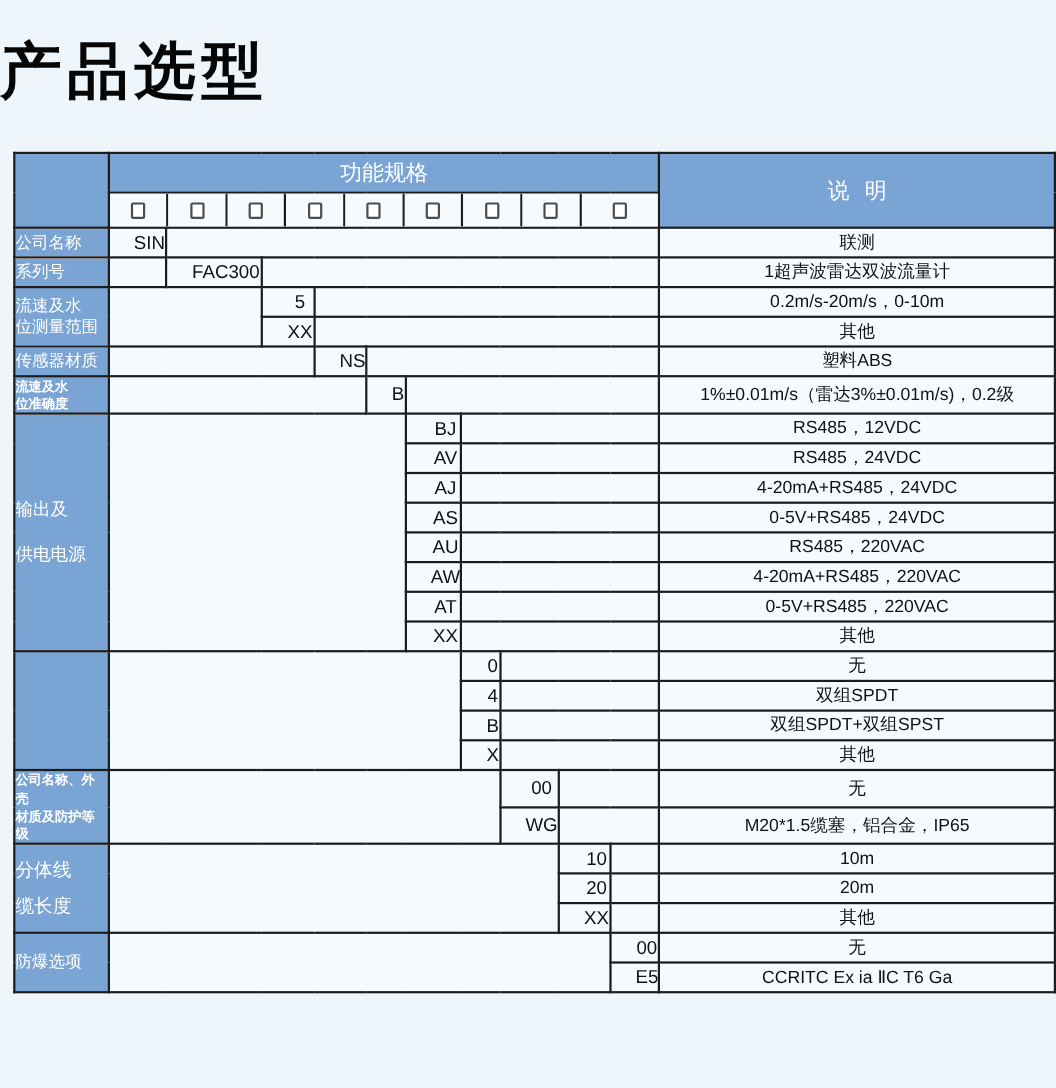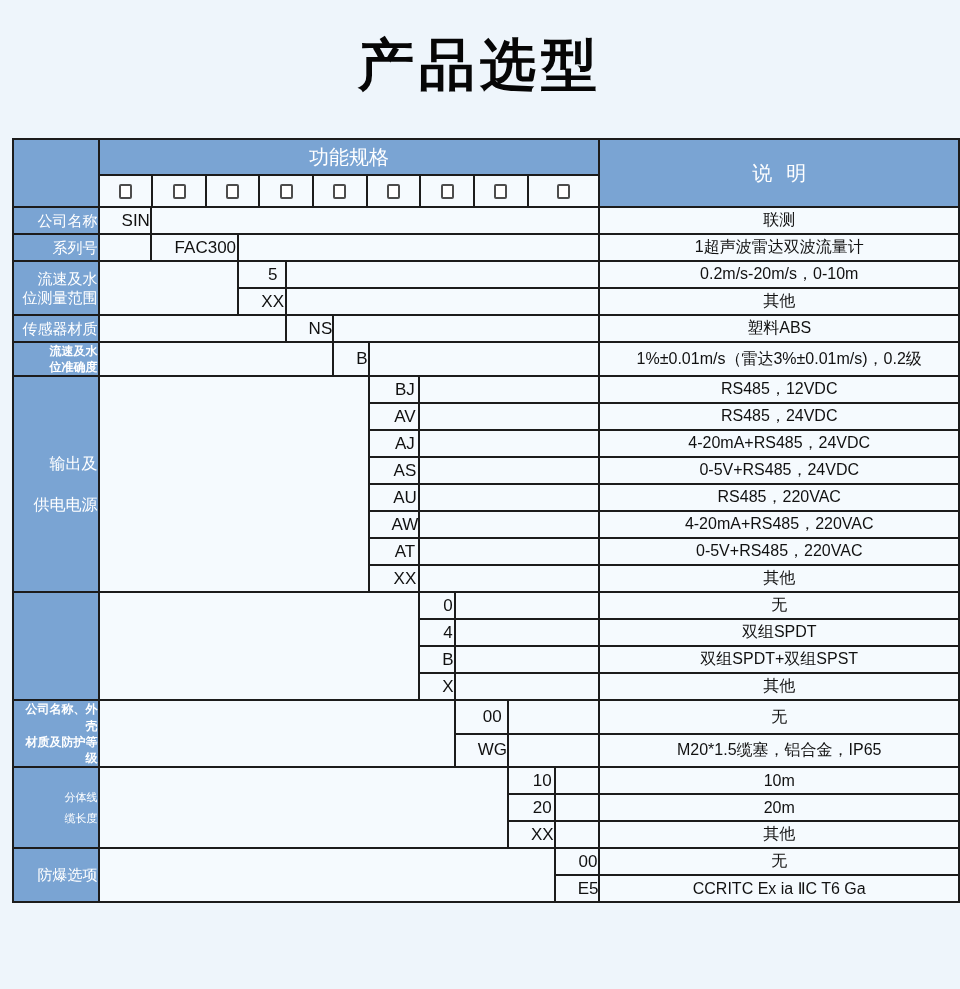--- a/index.html
+++ b/index.html
@@ -6,21 +6,20 @@
   html, body { width: 960px; height: 989px; }
   body {
     background: var(--page-bg, #eef5fb);
     font-family: "Liberation Sans", sans-serif;
     position: relative;
     overflow: hidden;
   }
   .title {
     position: absolute;
     top: 28px; left: 0; width: 100%;
-    text-align: center;
     font-size: 56px;
     font-weight: 900;
     letter-spacing: 5px;
     color: #060606;
   }
   table.sel {
     position: absolute;
     left: 12px; top: 138px;
     border-collapse: collapse;
     table-layout: fixed;
@@ -36,28 +35,28 @@
   .hdr {
     background: var(--accent-blue, #7aa4d3);
     color: var(--label-text, #ffffff);
     text-align: center;
     font-size: 20px;
   }
   .hdr-desc { letter-spacing: 14px; text-indent: 14px; margin-left: 18px; }
   .lbl {
     background: var(--accent-blue, #7aa4d3);
     color: var(--label-text, #ffffff);
-    text-align: right;
+    text-align: left;
     font-size: 15px;
     line-height: 1.3;
     white-space: pre-line;
   }
   .lbl.sm { font-size: 12px; font-weight: bold; line-height: 1.35; }
   .lbl.airy { line-height: 2.6; font-size: 16px; }
-  .lbl.airy2 { line-height: 1.9; font-size: 11px; }
+  .lbl.airy2 { line-height: 1.9; font-size: 17px; }
   .code {
     background: var(--cell-bg, #f5fafe);
     color: var(--body-text, #111111);
     font-size: 17px;
     padding-left: 22px;
     text-align: center;
   }
   .blank { background: var(--cell-bg, #f5fafe); }
   .desc {
     background: var(--cell-bg, #f5fafe);

